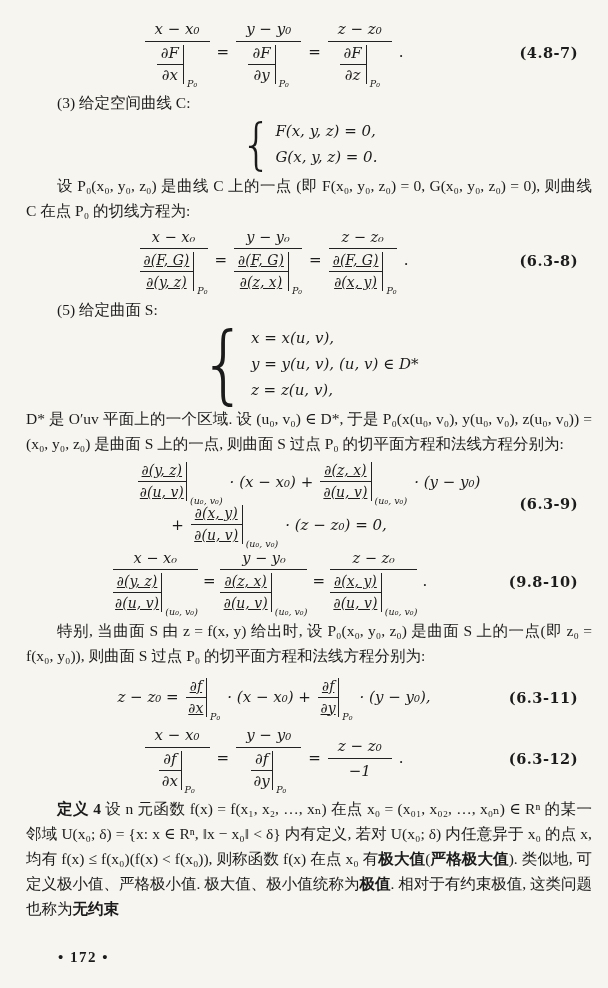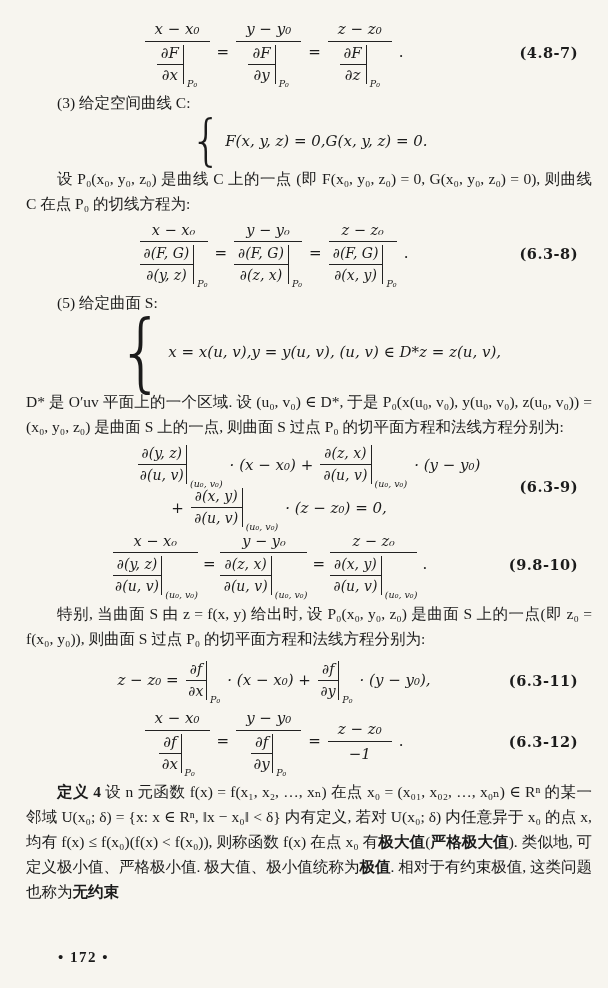--- a/index.html
+++ b/index.html
@@ -41,36 +41,36 @@
   .pden{padding-top:2px;white-space:nowrap;line-height:17px;}
 
   
   .eval{border-left:1.4px solid #222;padding-left:3px;
         display:flex;align-items:flex-end;}
   .esub{font-size:9.5px;transform:translateY(5px);white-space:nowrap;}
 
   
   .pterm{display:inline-flex;align-items:stretch;vertical-align:middle;}
 
-  .small .pnum,.small .pden{font-size:14px;}
+  .small .pnum,.small .pden{font-size:14px;text-decoration:underline;}
   .small .fnum{font-size:14.5px;}
 
   .multi{flex-direction:column;align-items:center;gap:4px;}
   .eqline{display:flex;align-items:center;gap:7px;}
   .eqline.line2{margin-left:60px;padding-right:120px;}
 
   
   .sysrow{display:flex;justify-content:center;align-items:center;
           font-style:italic;font-size:15px;margin:2px 0;
           font-family:"DejaVu Serif","Liberation Serif",serif;}
   .brace{font-style:normal;font-weight:300;line-height:.9;margin-right:3px;
          font-family:"DejaVu Sans",sans-serif;transform:scaleY(1.12);}
   .brace.b2{font-size:50px;}
   .brace.b3{font-size:76px;}
-  .syslines{display:flex;flex-direction:row;}
+  .syslines{display:flex;flex-direction:column;}
   .sysline{line-height:26px;white-space:nowrap;}
 
   .pagenum{position:absolute;left:30px;bottom:22px;font-weight:700;
            font-size:15px;letter-spacing:1.5px;margin-left:28px;}
 </style>
 </head>
 <body>
 
 <div class="page">
 

